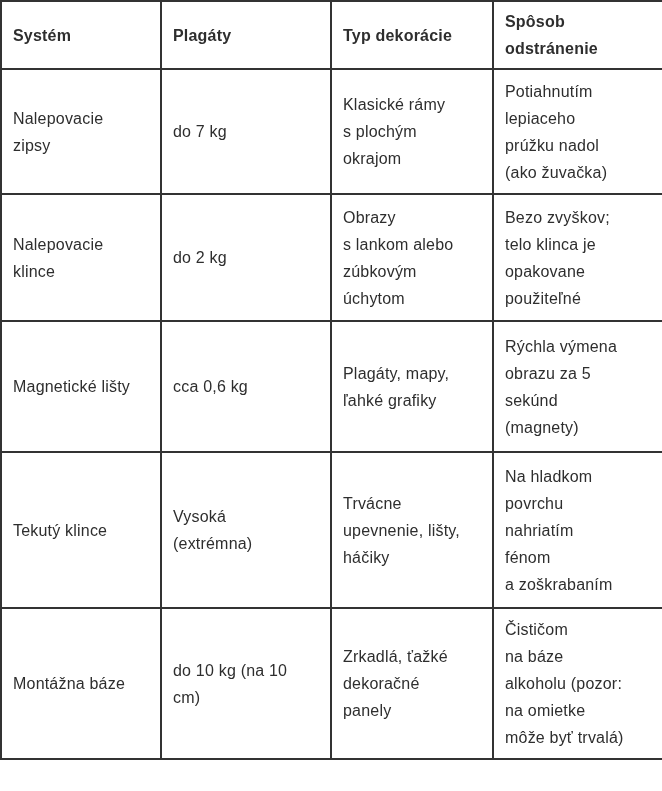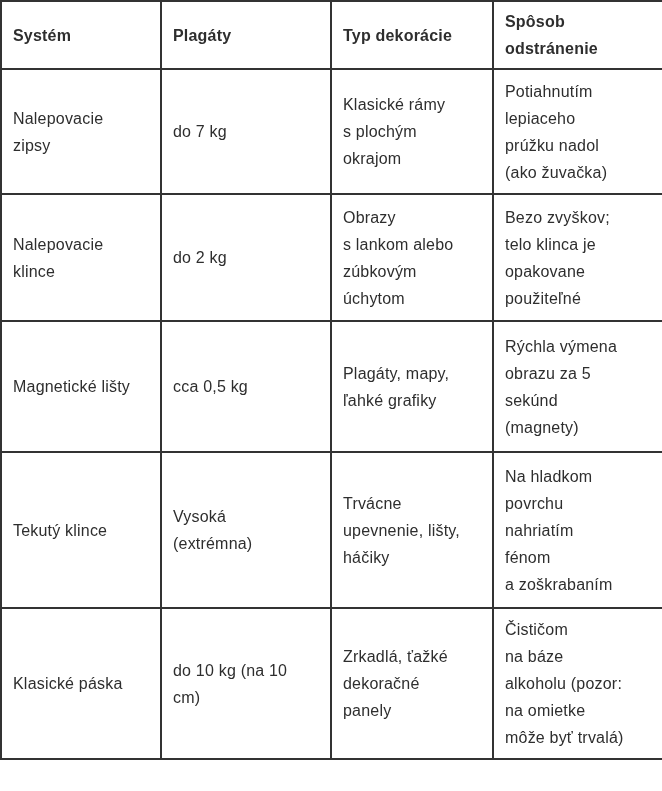--- a/index.html
+++ b/index.html
@@ -79,21 +79,21 @@
 s lankom alebo
 zúbkovým
 úchytom</td>
       <td>Bezo zvyškov;
 telo klinca je
 opakovane
 použiteľné</td>
     </tr>
     <tr class="row-2">
       <td>Magnetické lišty</td>
-      <td>cca 0,5 kg</td>
+      <td>cca 0,6 kg</td>
       <td>Plagáty, mapy,
 ľahké grafiky</td>
       <td>Rýchla výmena
 obrazu za 5
 sekúnd
 (magnety)</td>
     </tr>
     <tr class="row-3">
       <td>Tekutý klince</td>
       <td>Vysoká
@@ -101,21 +101,21 @@
       <td>Trvácne
 upevnenie, lišty,
 háčiky</td>
       <td>Na hladkom
 povrchu
 nahriatím
 fénom
 a zoškrabaním</td>
     </tr>
     <tr class="row-4">
-      <td>Klasické páska</td>
+      <td>Montážna báze</td>
       <td>do 10 kg (na 10
 cm)</td>
       <td>Zrkadlá, ťažké
 dekoračné
 panely</td>
       <td>Čističom
 na báze
 alkoholu (pozor:
 na omietke
 môže byť trvalá)</td>

